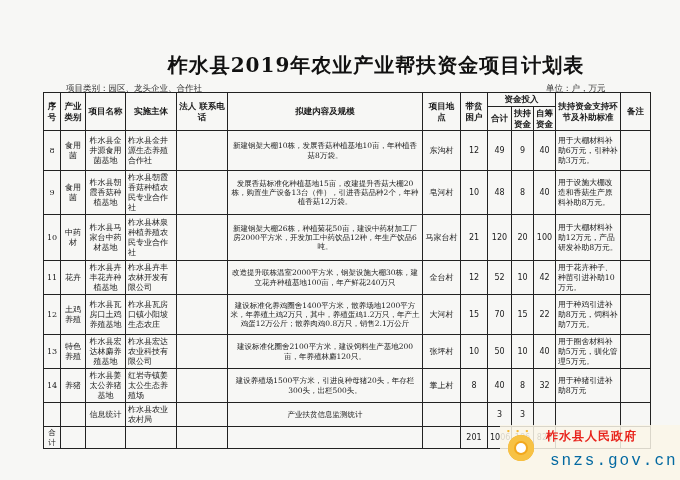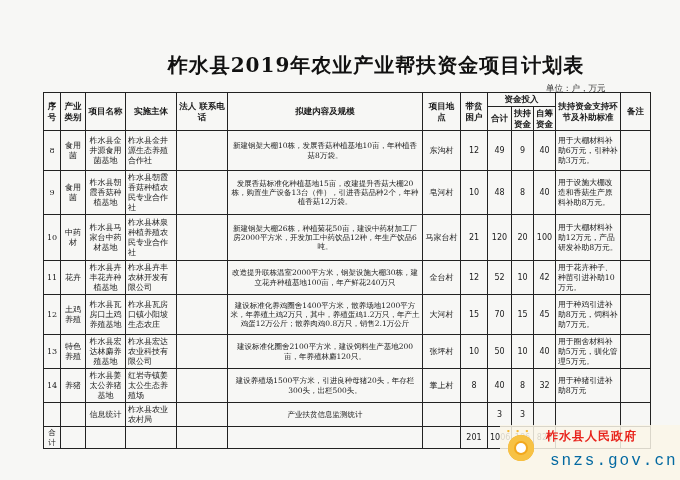--- a/index.html
+++ b/index.html
@@ -58,20 +58,21 @@
   .wm-url {
     position: absolute; left: 50px; top: 27px; font-size: 16px; color: #0369a1;
     font-family: Liberation Mono, monospace; letter-spacing: 2px;
   }
 </style>
 </head>
 <body>
 
 <div class="page">
   <div class="title">柞水县2019年农业产业帮扶资金项目计划表</div>
+  <div class="subtitle-left">项目类别：园区、龙头企业、合作社</div>
   <div class="subtitle-right">单位：户，万元</div>
 
   <table class="plan">
     <colgroup>
       <col style="width:17px">
         <col style="width:25px">
         <col style="width:40px">
         <col style="width:51px">
       <col style="width:51px">
         <col style="width:195px">
@@ -173,21 +174,21 @@
         <td class="c">12</td>
         <td class="c">土鸡养殖</td>
         <td class="c">柞水县瓦房口土鸡养殖基地</td>
         <td class="l">柞水县瓦房口镇小阳坡生态农庄</td>
         <td></td>
         <td class="content">建设标准化养鸡圈舍1400平方米，散养场地1200平方米，年养殖土鸡2万只，其中，养殖蛋鸡1.2万只，年产土鸡蛋12万公斤；散养肉鸡0.8万只，销售2.1万公斤</td>
         <td class="c">大河村</td>
         <td class="num">15</td>
         <td class="num">70</td>
         <td class="num">15</td>
-        <td class="num">45</td>
+        <td class="num">22</td>
         <td class="support">用于种鸡引进补助8万元，饲料补助7万元。</td>
         <td></td>
       </tr>
 
       <tr style="height:34px">
         <td class="c">13</td>
         <td class="c">特色养殖</td>
         <td class="c">柞水县宏达林麝养殖基地</td>
         <td class="l">柞水县宏达农业科技有限公司</td>
         <td></td>

